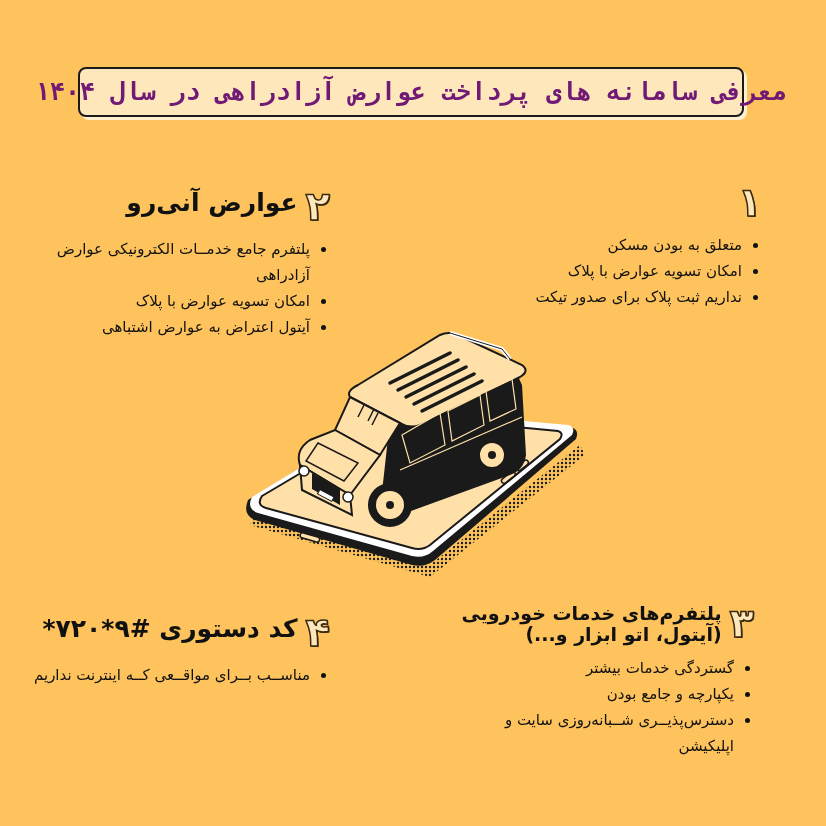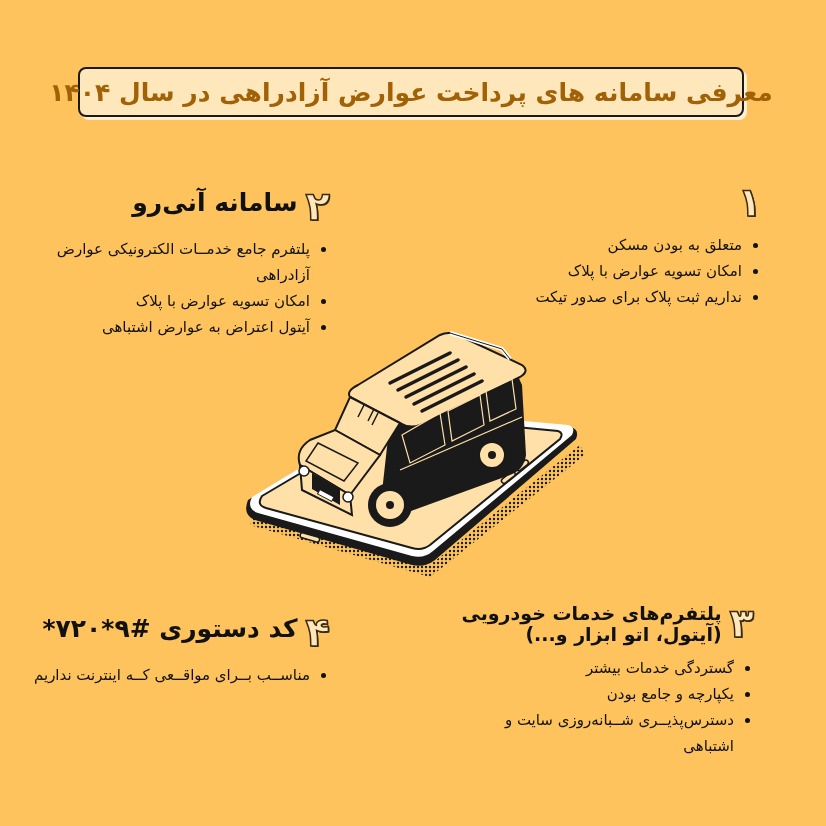--- a/index.html
+++ b/index.html
@@ -12,21 +12,21 @@
   }
   .title-box {
     position:absolute; left:78px; top:67px; width:666px; height:50px;
     background:#FFE7BC; border:2px solid #1a1a1a; border-radius:8px;
     box-shadow:3px 3px 0 #FFF0D2;
     display:flex; align-items:center; justify-content:center;
     box-sizing:border-box;
   }
   .title-text {
     direction:rtl; font-weight:bold; font-size:25px; letter-spacing:-0.3px;
-    color:#a16207; white-space:nowrap;
+    color:#701a75; white-space:nowrap;font-family:Liberation Mono, monospace;
   }
   .section { position:absolute; direction:rtl; }
   .sec-head { display:flex; align-items:flex-start; gap:8px; }
   .num {
     font-size:40px; font-weight:bold; line-height:1;
     color:#FFE7BC;
     -webkit-text-stroke:1.5px #3a2a10;
     text-shadow:1px 1px 0 #3a2a10;
     flex:0 0 auto;
   }
@@ -64,38 +64,38 @@
   <ul class="bullets">
     <li>متعلق به بودن مسکن</li>
     <li>امکان تسویه عوارض با پلاک</li>
     <li>نداریم ثبت پلاک برای صدور تیکت</li>
   </ul>
 </div>
 
 <div class="section s2">
   <div class="sec-head">
     <div class="num">۲</div>
-    <div class="heading big">سامانه آنی‌رو</div>
+    <div class="heading big">عوارض آنی‌رو</div>
   </div>
   <ul class="bullets">
     <li>پلتفرم جامع خدمــات الکترونیکی عوارض آزادراهی</li>
     <li>امکان تسویه عوارض با پلاک</li>
     <li>آیتول اعتراض به عوارض اشتباهی</li>
   </ul>
 </div>
 
 <div class="section s3">
   <div class="sec-head">
     <div class="num">۳</div>
     <div class="heading">پلتفرم‌های خدمات خودرویی (آیتول، اتو ابزار و...)</div>
   </div>
   <ul class="bullets">
     <li>گستردگی خدمات بیشتر</li>
     <li>یکپارچه و جامع بودن</li>
-    <li>دسترس‌پذیــری شــبانه‌روزی سایت و اشتباهی</li>
+    <li>دسترس‌پذیــری شــبانه‌روزی سایت و اپلیکیشن</li>
   </ul>
 </div>
 
 <div class="section s4">
   <div class="sec-head">
     <div class="num">۴</div>
     <div class="heading big">کد دستوری #۹*۷۲۰*</div>
   </div>
   <ul class="bullets">
     <li>مناســب بــرای مواقــعی کــه اینترنت نداریم</li>

